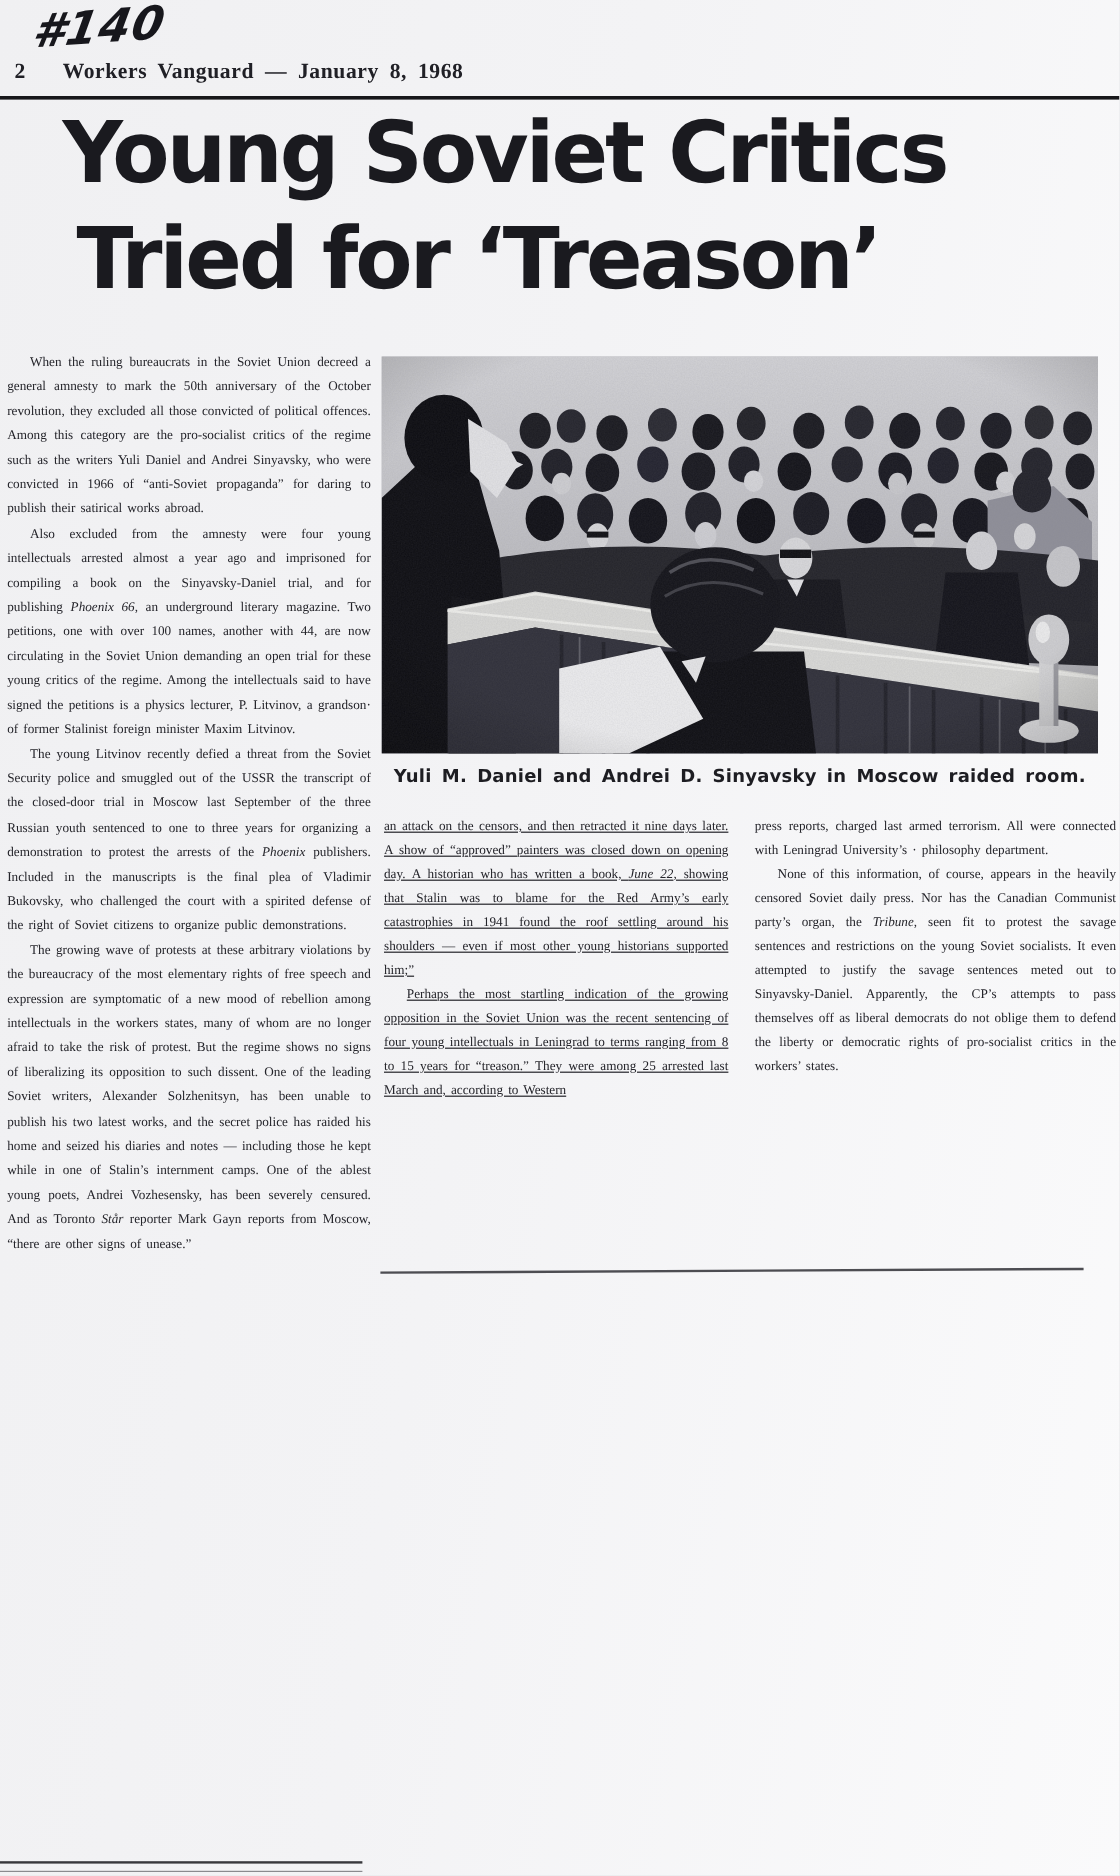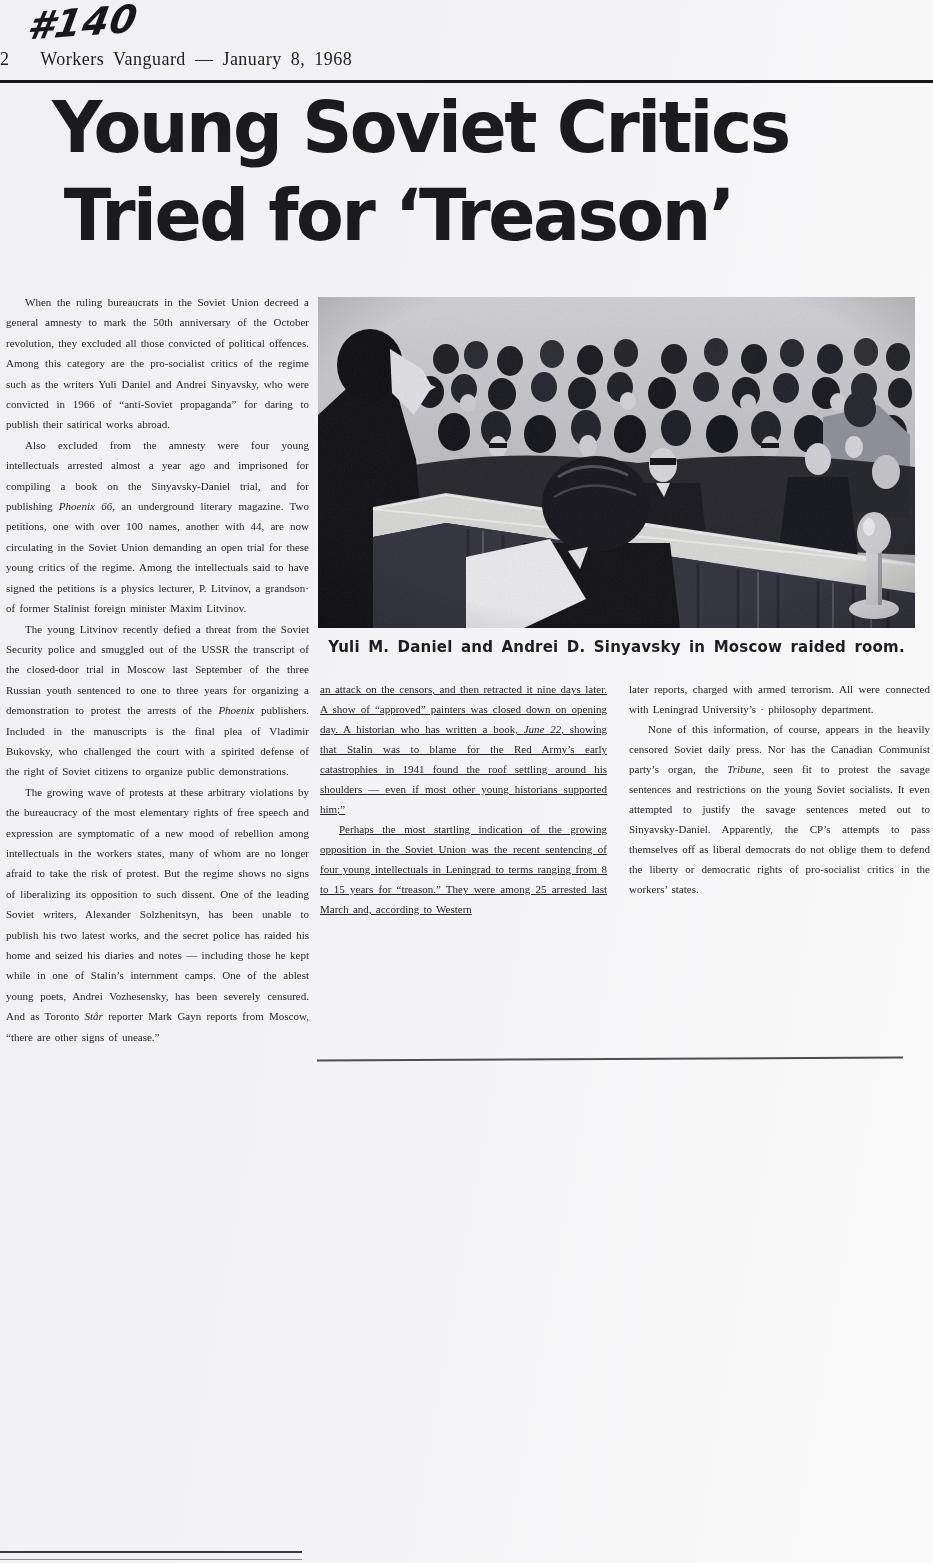--- a/index.html
+++ b/index.html
@@ -15,22 +15,22 @@
   }
   
   .annotation{
     position:absolute;left:32px;top:4px;
     font-family:"DejaVu Sans",sans-serif;font-style:italic;font-weight:700;
     font-size:38px;color:#17171c;
     transform:rotate(-4deg) skewX(-14deg);transform-origin:left top;
     letter-spacing:1px;
   }
   .masthead{
-    position:absolute;left:0;top:49px;width:910px;
-    font-family:"Liberation Serif",serif;font-weight:400;
+    position:absolute;left:12px;top:49px;width:910px;
+    font-family:"Liberation Serif",serif;font-weight:700;
     font-size:18px;color:#202026;white-space:nowrap;
     letter-spacing:0.5px;word-spacing:4px;
   }
   .masthead .pn{margin-right:22px;}
   .rule-top{
     position:absolute;left:0;top:80px;width:933px;height:3px;background:#17171a;
   }
   .headline{
     position:absolute;left:52px;top:84px;width:870px;
     font-family:"DejaVu Sans",sans-serif;font-weight:700;
@@ -241,20 +241,20 @@
     </svg>
   </div>
 
   <div class="caption">Yuli M. Daniel and Andrei D. Sinyavsky in Moscow raided room.</div>
 
   <div class="col col-mid">
       <p class="para"><span>an attack on the censors, and then retracted it nine days later. A show of “approved” painters was closed down on opening day. A historian who has written a book, </span><i>June 22</i><span>, showing that Stalin was to blame for the Red Army’s early catastrophies in 1941 found the roof settling around his shoulders — even if most other young historians supported him;”</span></p>
       <p class="para indent"><span>Perhaps the most startling indication of the growing opposition in the Soviet Union was the recent sentencing of four young intellectuals in Leningrad to terms ranging from 8 to 15 years for “treason.” They were among 25 arrested last March and, according to Western</span></p>
     </div>
   <div class="col col-right">
-      <p class="para"><span>later reports, charged with armed terrorism. All were connected with Leningrad University’s · philosophy department.</span></p>
+      <p class="para"><span>press reports, charged last armed terrorism. All were connected with Leningrad University’s · philosophy department.</span></p>
       <p class="para indent"><span>None of this information, of course, appears in the heavily censored Soviet daily press. Nor has the Canadian Communist party’s organ, the </span><i>Tribune</i><span>, seen fit to protest the savage sentences and restrictions on the young Soviet socialists. It even attempted to justify the savage sentences meted out to Sinyavsky-Daniel. Apparently, the CP’s attempts to pass themselves off as liberal democrats do not oblige them to defend the liberty or democratic rights of pro-socialist critics in the workers’ states.</span></p>
     </div>
 
   <div class="rule-mid"></div>
   <div class="rule-bottom"></div>
 
 </div>
 
 </body></html>

